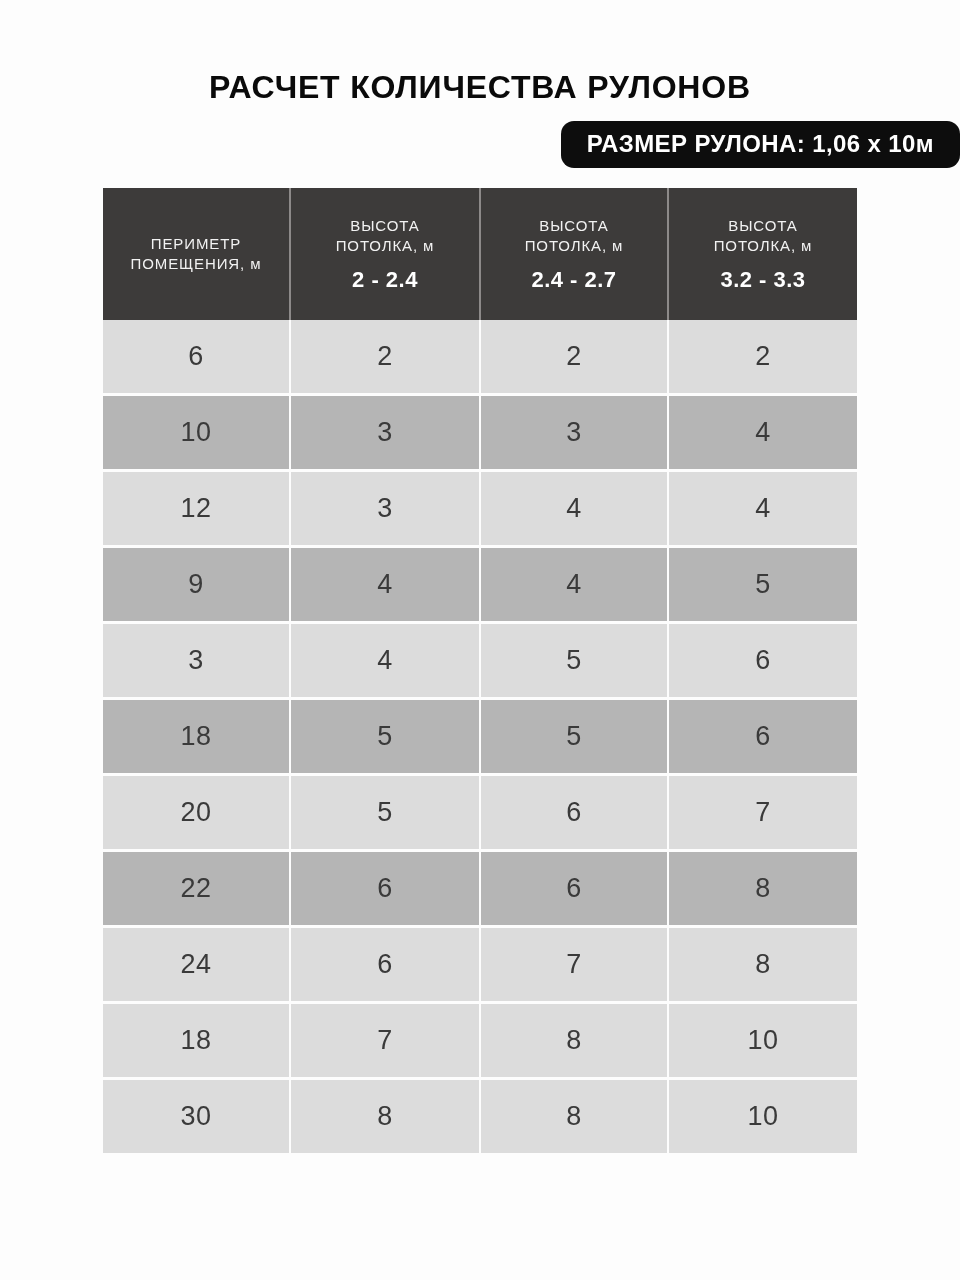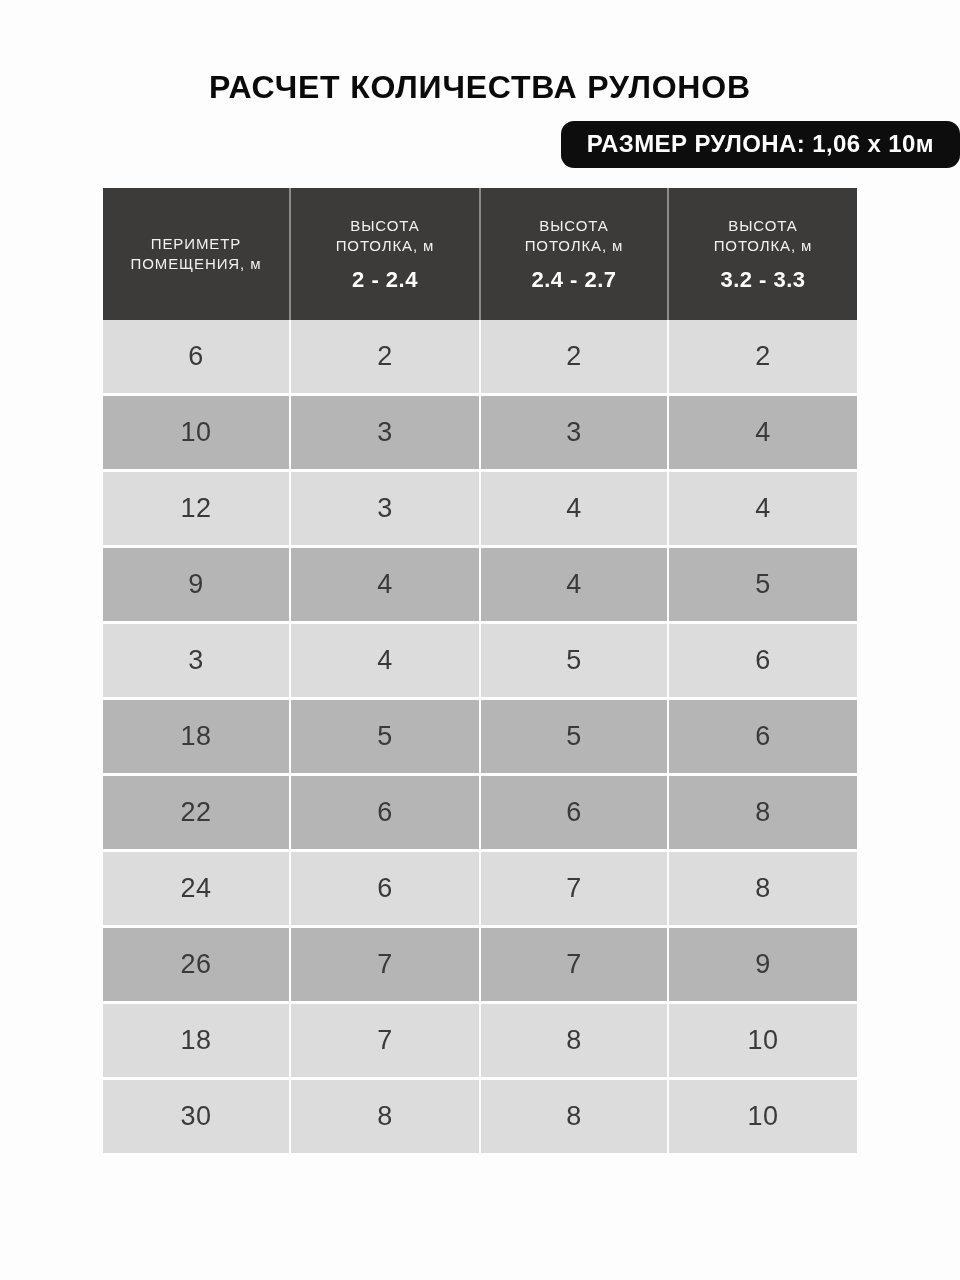--- a/index.html
+++ b/index.html
@@ -198,37 +198,37 @@
             <td>4</td>
             <td>5</td>
             <td>6</td>
           </tr>
           <tr class="row-dark">
             <td>18</td>
             <td>5</td>
             <td>5</td>
             <td>6</td>
           </tr>
+          <tr class="row-light">
+            <td>20</td>
+            <td>5</td>
+            <td>6</td>
+            <td>7</td>
+          </tr>
           <tr class="row-dark">
             <td>22</td>
             <td>6</td>
             <td>6</td>
             <td>8</td>
           </tr>
           <tr class="row-light">
             <td>24</td>
             <td>6</td>
             <td>7</td>
             <td>8</td>
-          </tr>
-          <tr class="row-dark">
-            <td>26</td>
-            <td>7</td>
-            <td>7</td>
-            <td>9</td>
           </tr>
           <tr class="row-light">
             <td>18</td>
             <td>7</td>
             <td>8</td>
             <td>10</td>
           </tr>
           <tr class="row-light">
             <td>30</td>
             <td>8</td>

